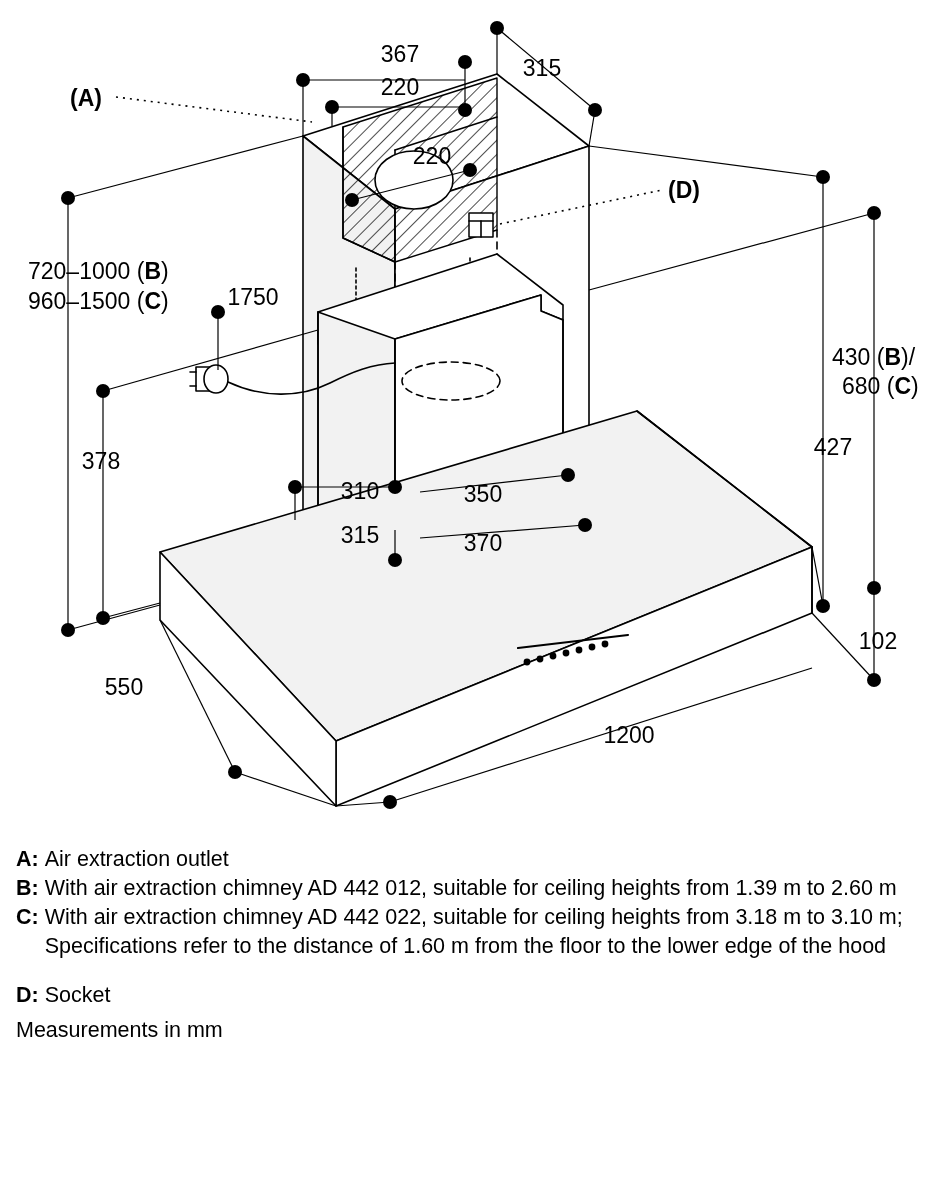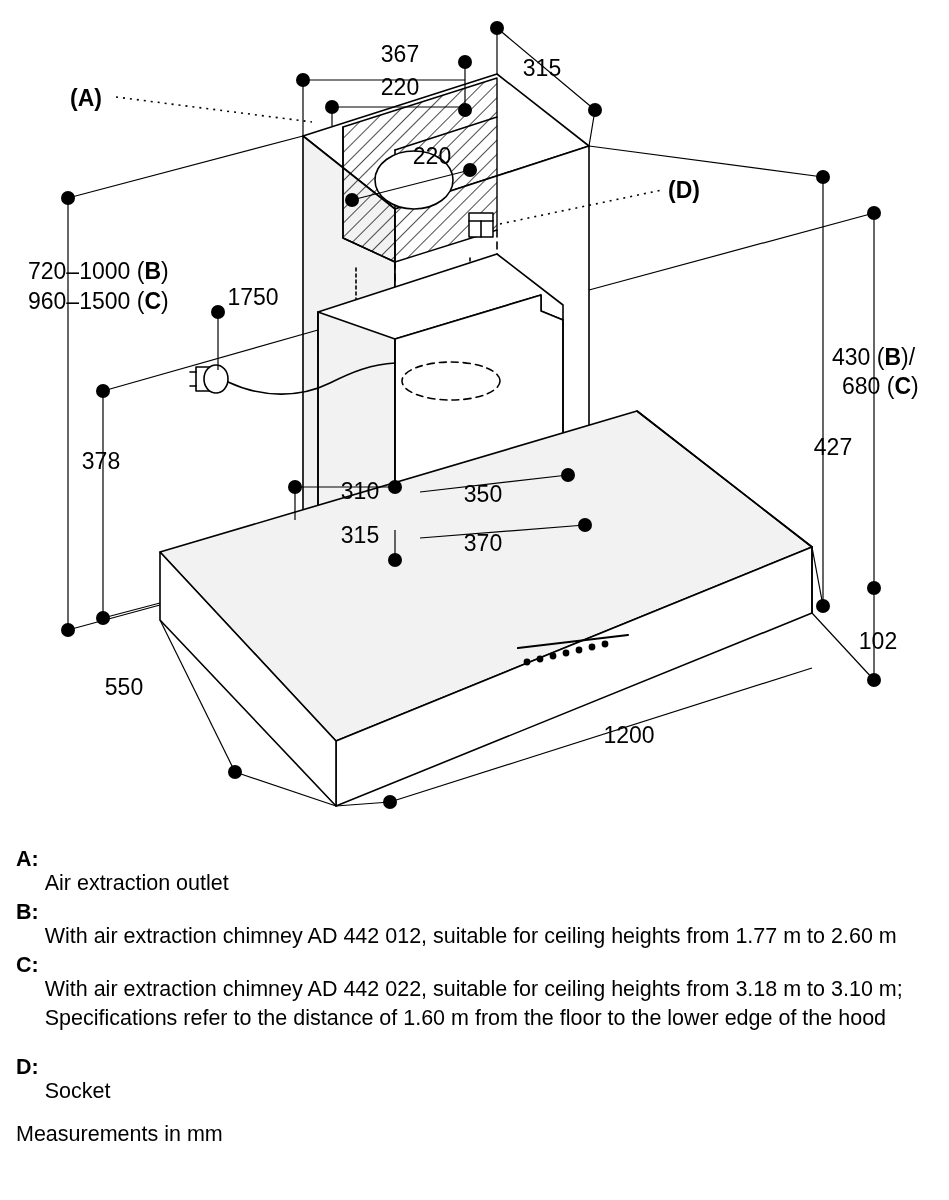--- a/index.html
+++ b/index.html
@@ -50,27 +50,26 @@
     margin-bottom: 0px;
   }
   .legend-key {
     font-weight: bold;
     flex: 0 0 auto;
     margin-right: 6px;
     white-space: nowrap;
   }
   .legend-val {
     flex: 1 1 auto;
-    margin-top: 24px;
   }
   .legend-gap {
     height: 20px;
   }
   .legend-note {
-    margin-top: 14px;
+    margin-top: 6px;
     font-size: 21.5px;
   }
 </style>
 </head>
 <body>
 
 <div id="diagram-wrap">
 <svg id="diagram-svg" width="949" height="830" viewBox="0 0 949 830" xmlns="http://www.w3.org/2000/svg">
 
   <g fill="none" stroke="#000000" stroke-width="1.6" stroke-linejoin="round" stroke-linecap="round">
@@ -287,21 +286,21 @@
 
 <div class="legend">
 
   <div class="legend-row">
     <span class="legend-key">A:</span>
     <span class="legend-val">Air extraction outlet</span>
   </div>
 
   <div class="legend-row">
     <span class="legend-key">B:</span>
-    <span class="legend-val">With air extraction chimney AD 442 012, suitable for ceiling heights from 1.77 m to 2.60 m</span>
+    <span class="legend-val">With air extraction chimney AD 442 012, suitable for ceiling heights from 1.39 m to 2.60 m</span>
   </div>
 
   <div class="legend-row">
     <span class="legend-key">C:</span>
     <span class="legend-val">With air extraction chimney AD 442 022, suitable for ceiling heights from 3.18 m to 3.10 m; Specifications refer to the distance of 1.60 m from the floor to the lower edge of the hood</span>
   </div>
 
   <div class="legend-gap"></div>
 
   <div class="legend-row">

